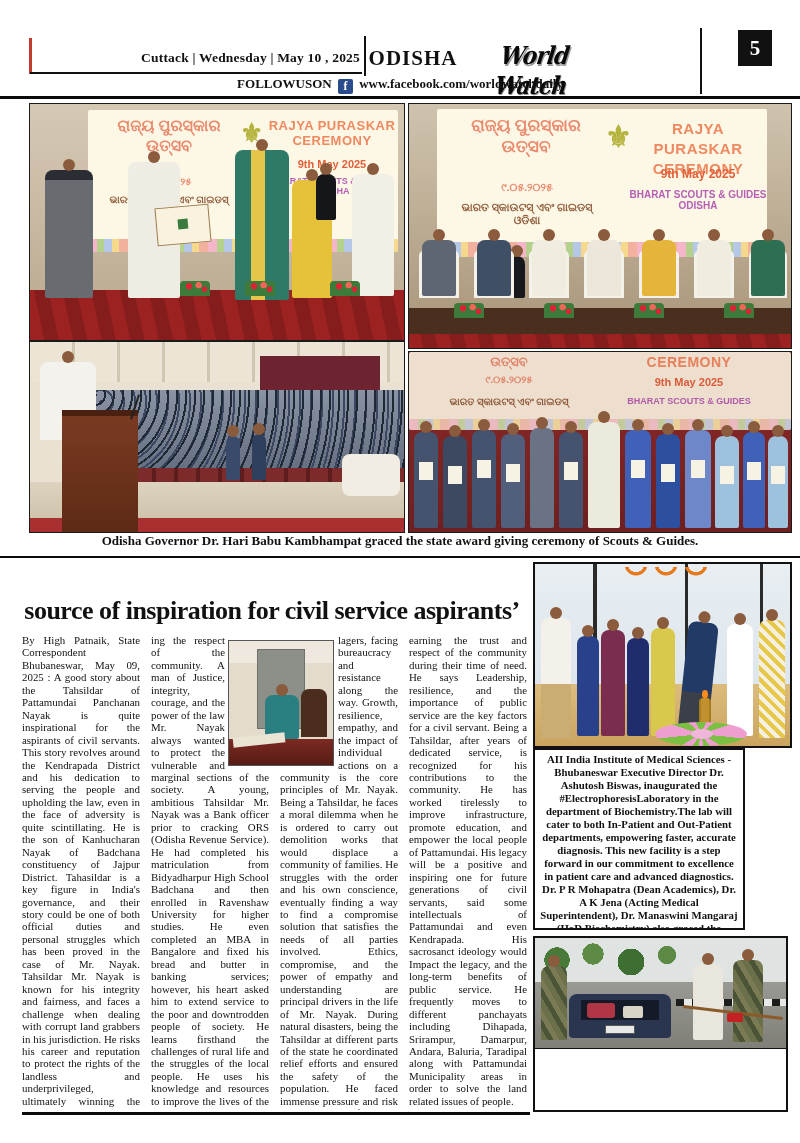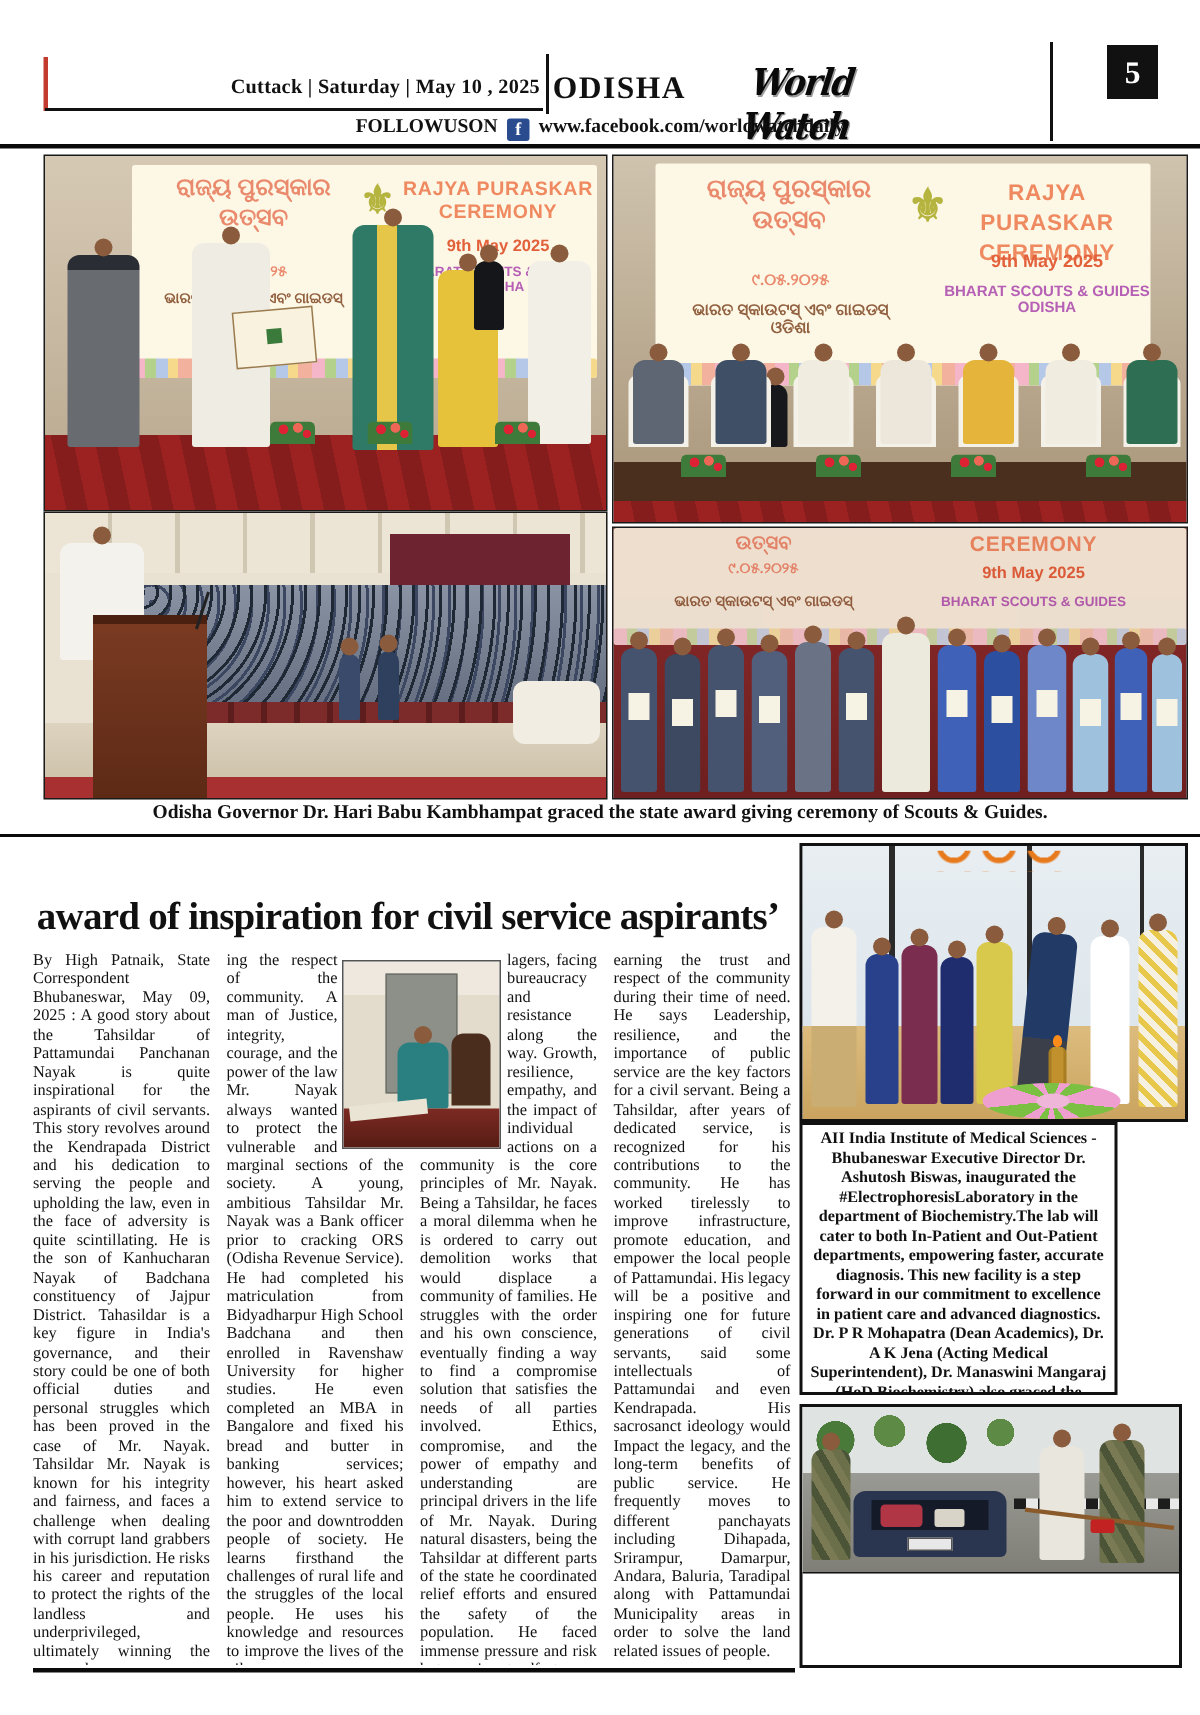--- a/index.html
+++ b/index.html
@@ -71,21 +71,21 @@
   #puri-box{left:533px;top:936px;width:255px;height:176px;border:2px solid #111;box-sizing:border-box;background:#fff;}
   #puri-photo{position:relative;width:100%;height:110px;overflow:hidden;background:#dfe3e2;border-bottom:1.5px solid #111;}
   #puri-caption{padding:2px 4px;text-align:center;font-weight:bold;font-size:11.3px;line-height:13.8px;}
 </style>
 </head>
 <body>
 
 <div id="page">
 
   <div class="abs" id="red-mark"></div>
-  <div class="abs" id="dateline">Cuttack | Saturday | May 10 , 2025</div>
+  <div class="abs" id="dateline">Cuttack | Wednesday | May 10 , 2025</div>
   <div class="abs" id="dateline-rule"></div>
   <div class="abs" id="vline1"></div>
   <div class="abs" id="section-title">ODISHA</div>
   <div class="abs" id="logo">World Watch</div>
   <div class="abs" id="vline2"></div>
   <div class="abs" id="page-number">5</div>
   <div class="abs" id="follow-bar">
     <span>FOLLOWUSON</span>
     <span class="fb">f</span>
     <span>www.facebook.com/worldwatchdaily</span>
@@ -221,21 +221,21 @@
         <div class="fg" style="left:334px;bottom:4px;width:22px;height:96px;background:linear-gradient(#f7f3e4,#f7f3e4) 4px 30px/14px 18px no-repeat,linear-gradient(#c22,#c22) 8px 36px/6px 6px no-repeat,#3f62b8"></div>
         <div class="fg" style="left:359px;bottom:4px;width:20px;height:92px;background:linear-gradient(#f7f3e4,#f7f3e4) 3px 30px/14px 18px no-repeat,linear-gradient(#c22,#c22) 7px 36px/6px 6px no-repeat,#9ec1dd"></div>
       </div>
   </div>
 
   <div class="abs" id="photos-caption">Odisha Governor Dr. Hari Babu Kambhampat graced the state award giving ceremony of Scouts &amp; Guides.</div>
   <div class="abs" id="caption-rule"></div>
 
   <div class="abs" id="headline">
     <br>
-    <span>award of inspiration for civil service aspirants’</span>
+    <span>source of inspiration for civil service aspirants’</span>
   </div>
 
   <div class="abs" id="columns">
     <div class="col">
       <p>By High Patnaik, State Correspondent</p>
       <p>Bhubaneswar, May 09, 2025 : A good story about the Tahsildar of Pattamundai Panchanan Nayak is quite inspirational for the aspirants of civil servants. This story revolves around the Kendrapada District and his dedication to serving the people and upholding the law, even in the face of adversity is quite scintillating. He is the son of Kanhucharan Nayak of Badchana constituency of Jajpur District. Tahasildar is a key figure in India's governance, and their story could be one of both official duties and personal struggles which has been proved in the case of Mr. Nayak. Tahsildar Mr. Nayak is known for his integrity and fairness, and faces a challenge when dealing with corrupt land grabbers in his jurisdiction. He risks his career and reputation to protect the rights of the landless and underprivileged, ultimately winning the case and earn-</p>
     </div>
     <div class="col">
       <div class="sp-r"></div>
       <span>ing the respect of the community. A man of Justice, integrity, courage, and the power of the law Mr. Nayak always wanted to protect the vulnerable and marginal sections of the society. A young, ambitious Tahsildar Mr. Nayak was a Bank officer prior to cracking ORS (Odisha Revenue Service). He had completed his matriculation from Bidyadharpur High School Badchana and then enrolled in Ravenshaw University for higher studies. He even completed an MBA in Bangalore and fixed his bread and butter in banking services; however, his heart asked him to extend service to the poor and downtrodden people of society. He learns firsthand the challenges of rural life and the struggles of the local people. He uses his knowledge and resources to improve the lives of the vil-</span>

